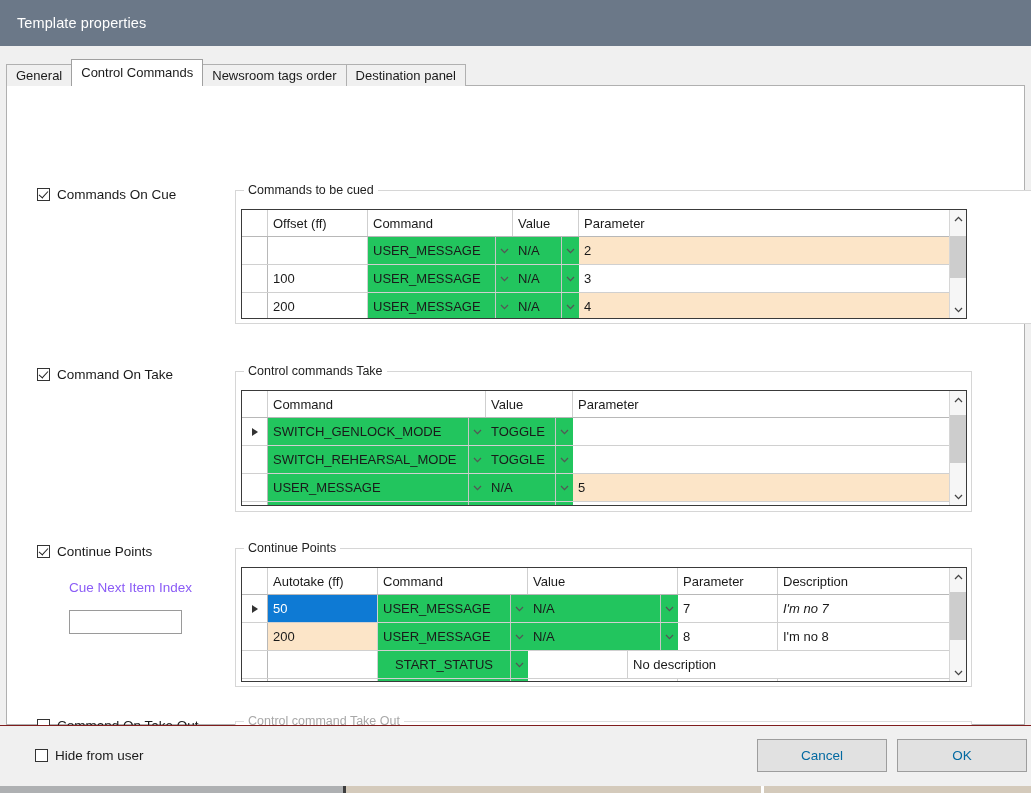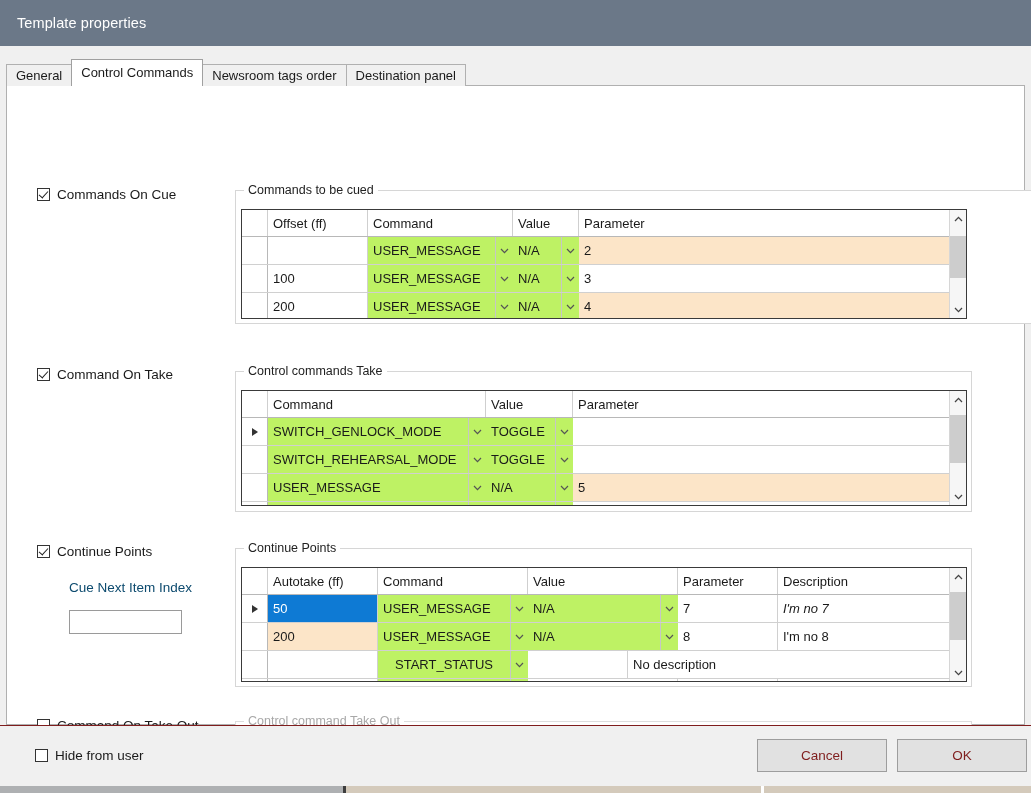--- a/index.html
+++ b/index.html
@@ -166,21 +166,21 @@
   .grow.header .gcell {
     border-right: 1px solid #cfcfcf;
     color: #1a1a1a;
   }
   .gcell.indicator {
     justify-content: center;
     padding: 0;
     border-right: 1px solid #b8b8b8;
   }
   .gcell.combo {
-    background: #bef264;
+    background: #22c55e;
     border-right: none;
     padding: 0;
     position: relative;
   }
   .gcell.combo .ctext {
     flex: 1;
     padding: 0 5px;
     overflow: hidden;
     white-space: nowrap;
   }
@@ -236,21 +236,21 @@
     background: #ffffff;
     box-sizing: border-box;
     font-size: 13px;
     padding: 0 4px;
     font-family: "Liberation Sans", sans-serif;
     color: #1a1a1a;
   }
   .field-label {
     position: absolute;
     font-size: 13.5px;
-    color: #0c4a6e;
+    color: #8b5cf6;
     white-space: nowrap;
   }
 
   
   .dis-combo {
     position: absolute;
     border: 1px solid #e2e2e2;
     background: #ffffff;
     box-sizing: border-box;
     display: flex;
@@ -280,21 +280,21 @@
   }
   .footer .chk-wrap { top: 22px; left: 35px; }
   .btn {
     position: absolute;
     top: 13px;
     height: 33px;
     border: 1px solid #9d9d9d;
     background: #e1e1e1;
     font-size: 13.5px;
     font-family: "Liberation Sans", sans-serif;
-    color: #7f1d1d;
+    color: #0369a1;
     box-sizing: border-box;
     cursor: default;
   }
   #cancel-button { left: 757px; width: 130px; }
   #ok-button { left: 897px; width: 130px; }
 
   
   #behind-strip {
     position: absolute;
     left: 0;

